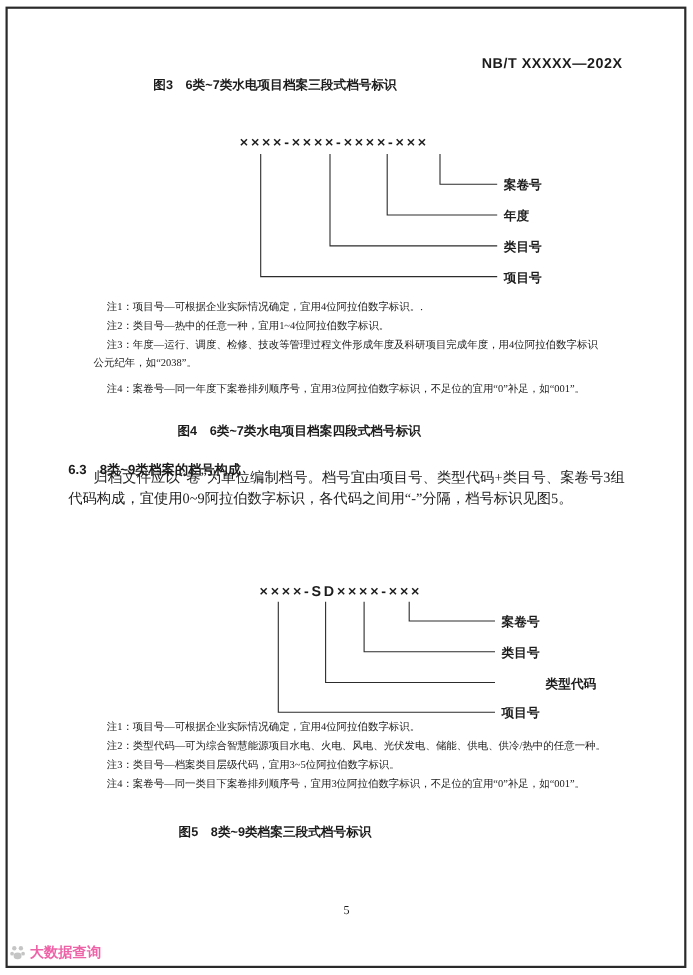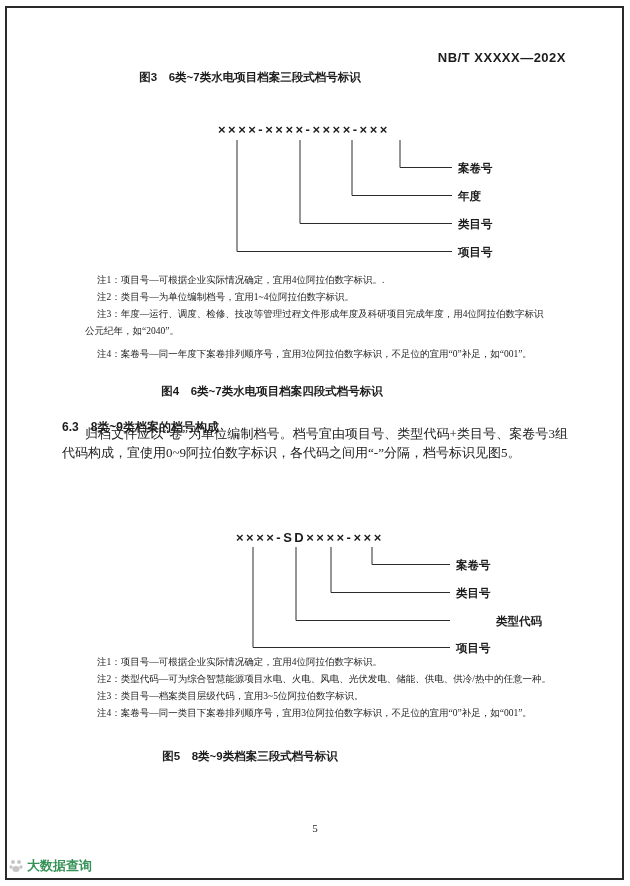--- a/index.html
+++ b/index.html
@@ -59,21 +59,21 @@
     font-size:13px; line-height:19px; text-indent:23px;
     text-align:justify;
   }
   .page-number {
     position:absolute; left:0; top:822px; width:630px;
     text-align:center; font-size:11px;
   }
   .watermark {
     position:absolute; left:8px; top:857px;
     display:flex; align-items:center; gap:3px;
-    color:#15803d; opacity:0.85;
+    color:#ec4899; opacity:0.85;
     font-family:"Liberation Sans","DejaVu Sans",sans-serif;
     font-weight:bold; font-size:13px;
   }
   .watermark svg { display:block; }
 </style>
 </head>
 <body>
 
 <div class="page">
 
@@ -97,22 +97,22 @@
   </svg>
 
   <div class="diagram-code code1">××××-××××-××××-×××</div>
   <div class="diagram-label" style="top:161px;">案卷号</div>
   <div class="diagram-label" style="top:189px;">年度</div>
   <div class="diagram-label" style="top:217px;">类目号</div>
   <div class="diagram-label" style="top:245px;">项目号</div>
 
   <div class="notes notes1">
     <p>注1：项目号—可根据企业实际情况确定，宜用4位阿拉伯数字标识。.</p>
-    <p>注2：类目号—为单位编制档号，宜用1~4位阿拉伯数字标识。</p>
-    <p>注3：年度—运行、调度、检修、技改等管理过程文件形成年度及科研项目完成年度，用4位阿拉伯数字标识公元纪年，如“2040”。</p>
+    <p>注2：类目号—热中的任意一种，宜用1~4位阿拉伯数字标识。</p>
+    <p>注3：年度—运行、调度、检修、技改等管理过程文件形成年度及科研项目完成年度，用4位阿拉伯数字标识公元纪年，如“2038”。</p>
     <p class="note-gap">注4：案卷号—同一年度下案卷排列顺序号，宜用3位阿拉伯数字标识，不足位的宜用“0”补足，如“001”。</p>
   </div>
 
   <div class="fig-caption cap4">图4　6类~7类水电项目档案四段式档号标识</div>
 
   <div class="section-heading">6.3　8类~9类档案的档号构成</div>
 
   <div class="body-para">归档文件应以“卷”为单位编制档号。档号宜由项目号、类型代码+类目号、案卷号3组代码构成，宜使用0~9阿拉伯数字标识，各代码之间用“-”分隔，档号标识见图5。</div>
 
   <div class="diagram-code code2">××××-SD××××-×××</div>

